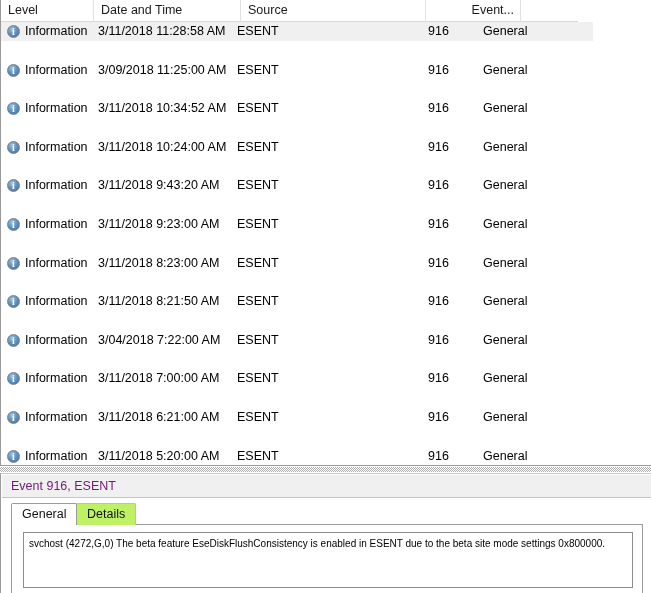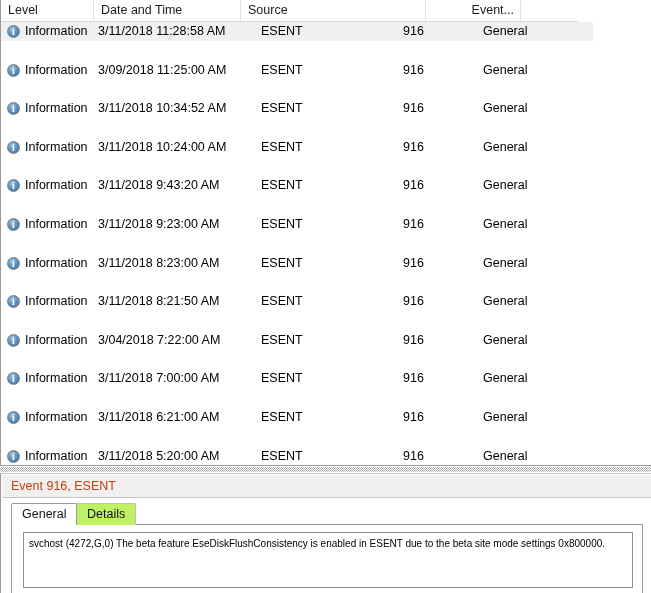--- a/index.html
+++ b/index.html
@@ -81,22 +81,22 @@
     height: 19.3px;
     line-height: 19.3px;
     font-size: 12.5px;
     color: #000000;
     white-space: nowrap;
     overflow: hidden;
     box-sizing: border-box;
   }
   .c-level  { left: 0px;   width: 93px;  padding-left: 24px; }
   .c-date   { left: 93px;  width: 147px; padding-left: 4px; }
-  .c-source { left: 256px; width: 185px; padding-left: 4px; }
-  .c-event  { left: 402px; width: 51px;  padding-right: 6px; text-align: left; }
+  .c-source { left: 232px; width: 185px; padding-left: 4px; }
+  .c-event  { left: 415px; width: 51px;  padding-right: 6px; text-align: center; }
   .c-task   { left: 476px; width: 101px; padding-left: 6px; }
 
   
   .info-icon {
     position: absolute;
     left: 6px;
     top: 3px;
     width: 13px;
     height: 13px;
     border-radius: 50%;
@@ -158,21 +158,21 @@
   }
   #detail-title {
     position: absolute;
     left: 1px;
     top: 1px;
     width: 649px;
     height: 23px;
     line-height: 23px;
     padding-left: 9px;
     font-size: 12.5px;
-    color: #c2410c;
+    color: #701a75;
     background: #f0f0f0;
     border-bottom: 1px solid #c6c6c6;
     box-sizing: border-box;
     white-space: nowrap;
   }
 
   
   #tab-strip {
     position: absolute;
     left: 10px;

